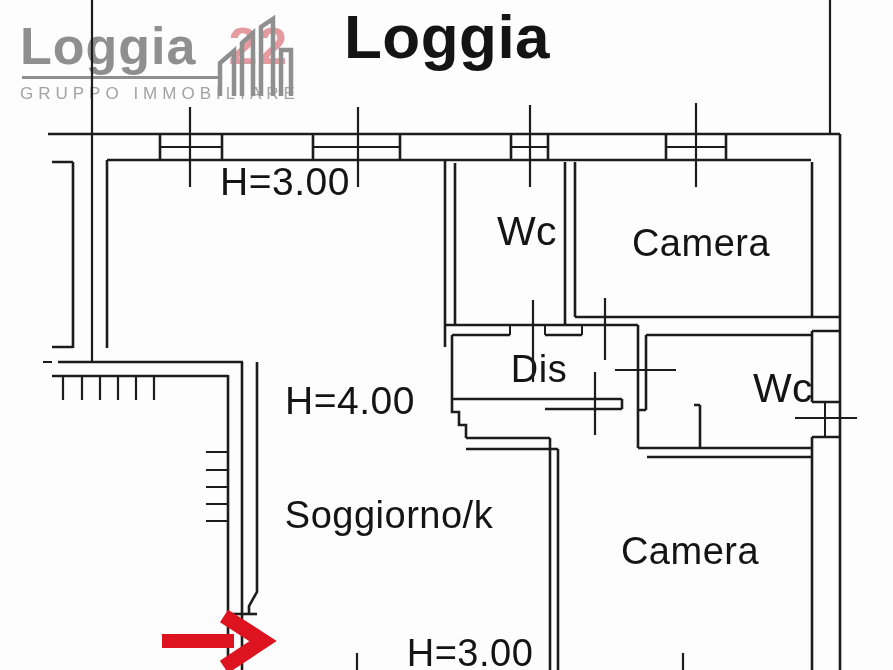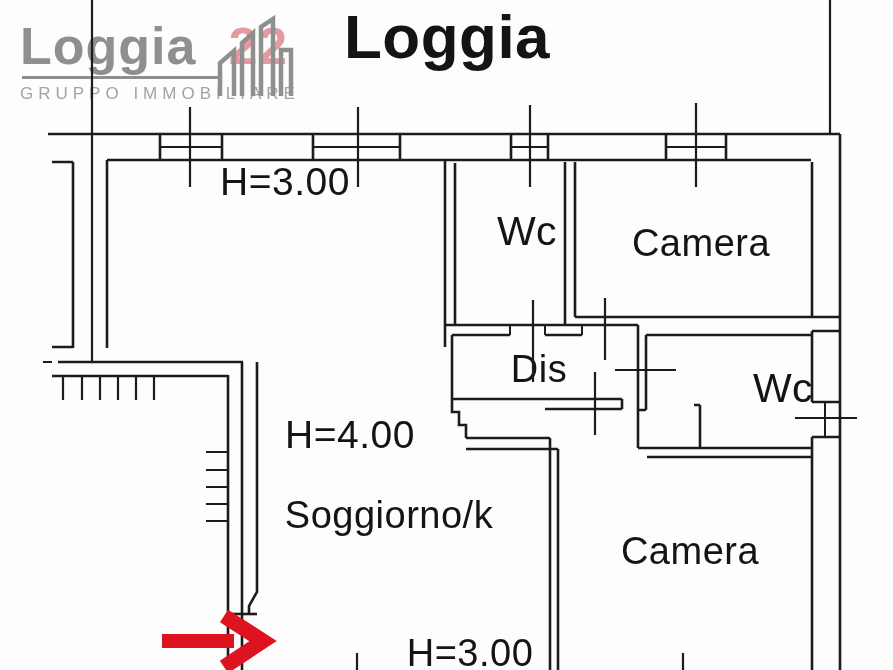--- a/index.html
+++ b/index.html
@@ -45,21 +45,21 @@
     </div>
     <div class="brand-rule"></div>
     <div class="brand-tagline">GRUPPO IMMOBILIARE</div>
   </div>
 
   <div class="plan-label fs46" style="left:447px;top:36px;">Loggia</div>
   <div class="plan-label fs39" style="left:285px;top:182px;">H=3.00</div>
   <div class="plan-label fs41" style="left:503px;top:231px;">Wc</div>
   <div class="plan-label fs40" style="left:701px;top:243px;">Camera</div>
   <div class="plan-label fs40" style="left:539px;top:369px;">Dis</div>
-  <div class="plan-label fs39" style="left:350px;top:435px;">H=4.00</div>
+  <div class="plan-label fs39" style="left:350px;top:401px;">H=4.00</div>
   <div class="plan-label fs41" style="left:759px;top:388px;">Wc</div>
   <div class="plan-label fs40" style="left:389px;top:515px;">Soggiorno/k</div>
   <div class="plan-label fs40" style="left:690px;top:551px;">Camera</div>
   <div class="plan-label fs40" style="left:470px;top:653px;">H=3.00</div>
 
   <svg width="893" height="670" viewBox="0 0 893 670">
 
     <g>
       <path class="wall" d="M48,134 H840"></path>
       <path class="wall" d="M107,160 H811"></path>

